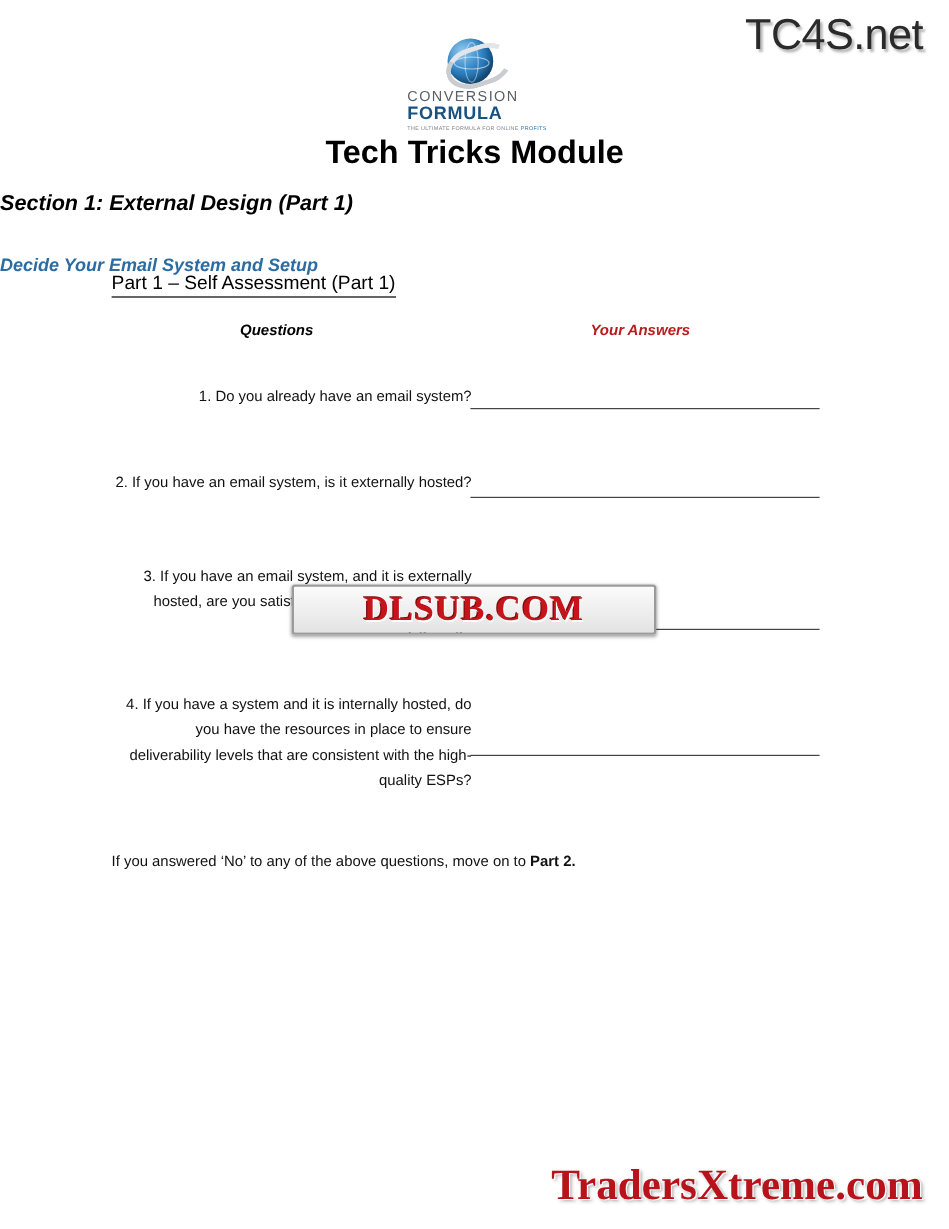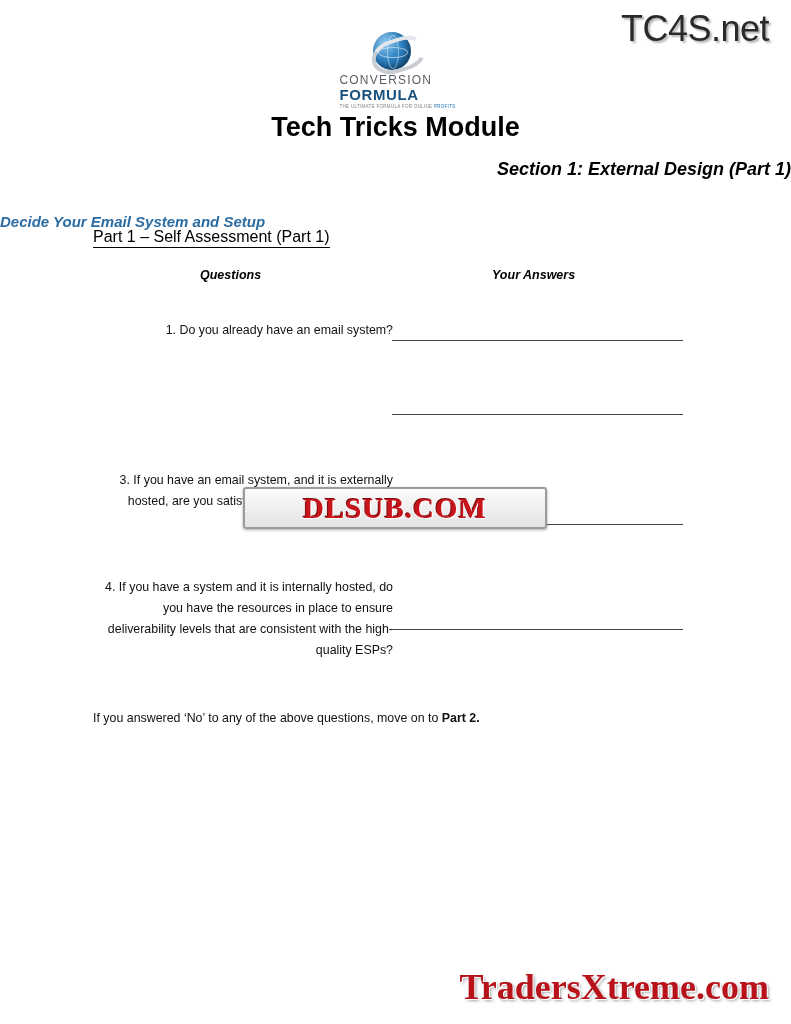--- a/index.html
+++ b/index.html
@@ -133,21 +133,21 @@
     font-size: 27px;
     font-weight: bold;
     color: #000;
     font-family: "Liberation Sans", sans-serif;
   }
   .doc-subtitle {
     position: absolute;
     top: 159px;
     left: 0;
     width: 791px;
-    text-align: right;
+    text-align: left;
     font-size: 18px;
     font-weight: bold;
     font-style: italic;
     color: #000;
   }
   .doc-subsubtitle {
     position: absolute;
     top: 213px;
     left: 0;
     width: 791px;
@@ -178,21 +178,21 @@
     font-style: italic;
     color: #000;
   }
   .col-head-answers {
     position: absolute;
     top: 268px;
     left: 492px;
     font-size: 12.5px;
     font-weight: bold;
     font-style: italic;
-    color: #000000;
+    color: #b91c1c;
   }
 
   
   .q {
     position: absolute;
     left: 93px;
     width: 300px;
     font-size: 12.4px;
     line-height: 21px;
     color: #111;
@@ -283,20 +283,21 @@
   <div class="doc-subsubtitle">Decide Your Email System and Setup</div>
 
   <div class="section-heading">Part 1 – Self Assessment (Part 1)</div>
 
   <div class="col-head-questions">Questions</div>
   <div class="col-head-answers">Your Answers</div>
 
   <div class="q" id="q1">1. Do you already have an email system?</div>
   <div class="ansline" id="a1"></div>
 
+  <div class="q" id="q2">2. If you have an email system, is it externally hosted?</div>
   <div class="ansline" id="a2"></div>
 
   <div class="q" id="q3">3. If you have an email system, and it is externally hosted, are you satisfied with the results you are currently getting?</div>
   <div class="ansline" id="a3"></div>
 
   <div class="q" id="q4">4. If you have a system and it is internally hosted, do you have the resources in place to ensure deliverability levels that are consistent with the high-quality ESPs?</div>
   <div class="ansline" id="a4"></div>
 
   <div class="closing"><span>If you answered ‘No’ to any of the above questions, move on to </span><b>Part 2.</b></div>
 

